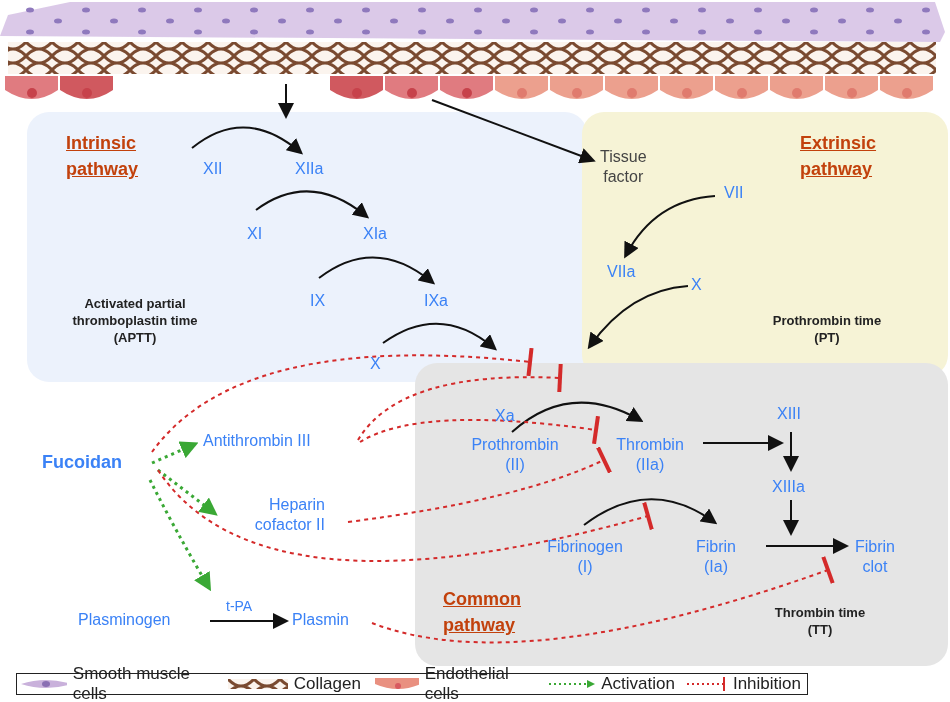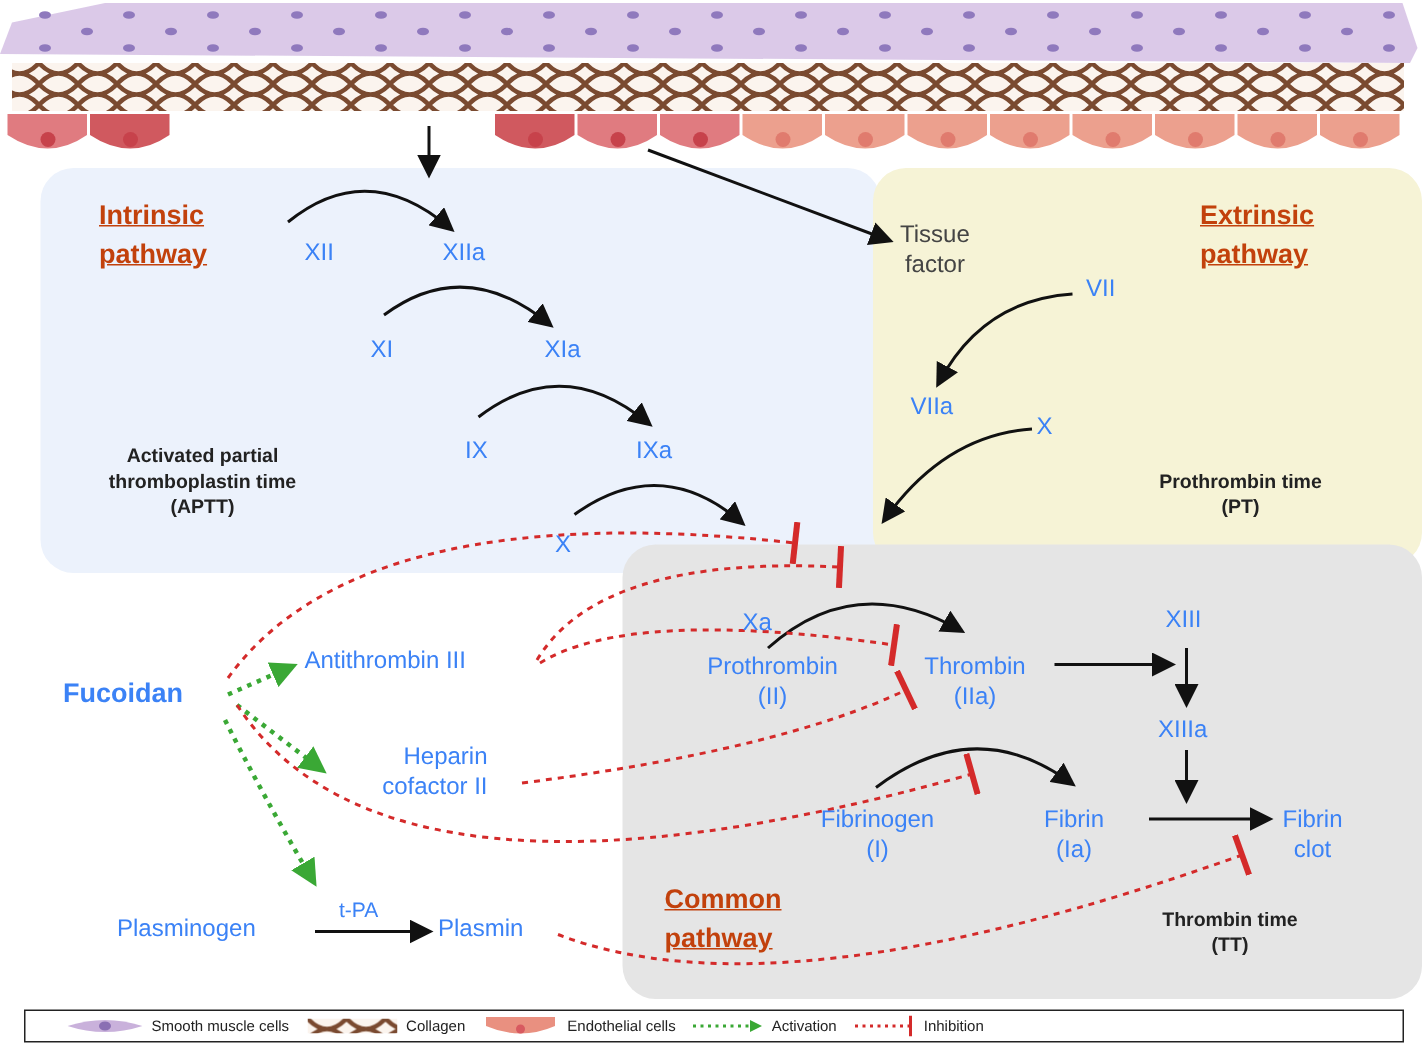--- a/index.html
+++ b/index.html
@@ -6,21 +6,21 @@
   body { width:950px; height:702px; position:relative; overflow:hidden; font-family:"Liberation Sans", sans-serif; color:#222; }
   .panel { position:absolute; border-radius:22px; }
   #intrinsic { left:27px; top:112px; width:560px; height:270px; background:#ecf2fc; }
   #extrinsic { left:582px; top:112px; width:366px; height:265px; background:#f6f3d6; }
   #common { left:415px; top:363px; width:533px; height:303px; background:#e5e5e5; }
   .lbl { position:absolute; font-size:16px; white-space:nowrap; color:#3b82f6; }
   .ctr { text-align:center; line-height:20px; }
   .title { position:absolute; font-weight:bold; font-size:18px; text-decoration:underline; line-height:26px; color:#c2410c; }
   .assay { position:absolute; font-weight:bold; font-size:13px; line-height:17px; text-align:center; color:#222; }
   svg.overlay { position:absolute; left:0; top:0; }
-  #legend { position:absolute; left:16px; top:673px; width:920px; height:22px; border:1.5px solid #222; display:flex; align-items:center; font-size:10px; gap:6px; padding-left:28px; box-sizing:border-box; }
+  #legend { position:absolute; left:16px; top:673px; width:792px; height:22px; border:1.5px solid #222; display:flex; align-items:center; font-size:17px; gap:6px; padding-left:4px; box-sizing:border-box; }
   #legend .item { display:flex; align-items:center; gap:6px; margin-right:6px; }
 </style>
 </head>
 <body>
 
 <svg class="overlay" width="950" height="110">
   <defs>
     <pattern id="coll" width="26" height="14" patternUnits="userSpaceOnUse">
       <rect width="26" height="14" fill="#fbf4ee"></rect>
       <path d="M0 0 Q13 14 26 0 M0 14 Q13 0 26 14" stroke="#7a4a30" stroke-width="3" fill="none"></path>

